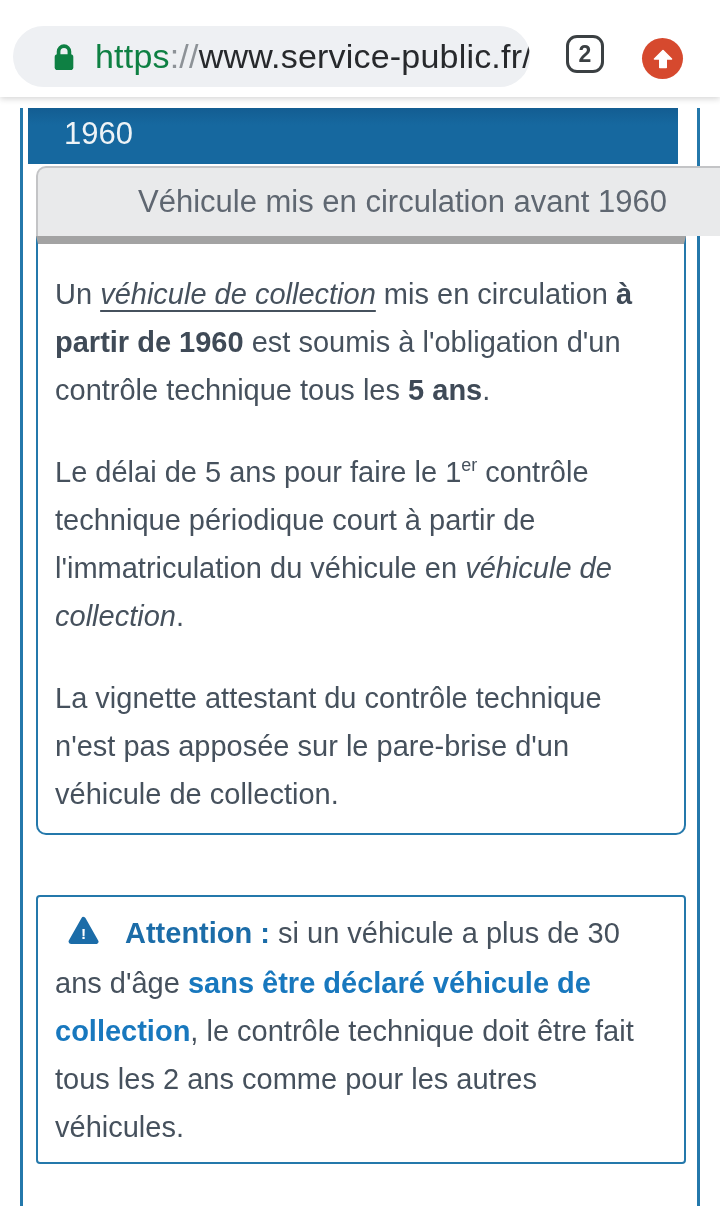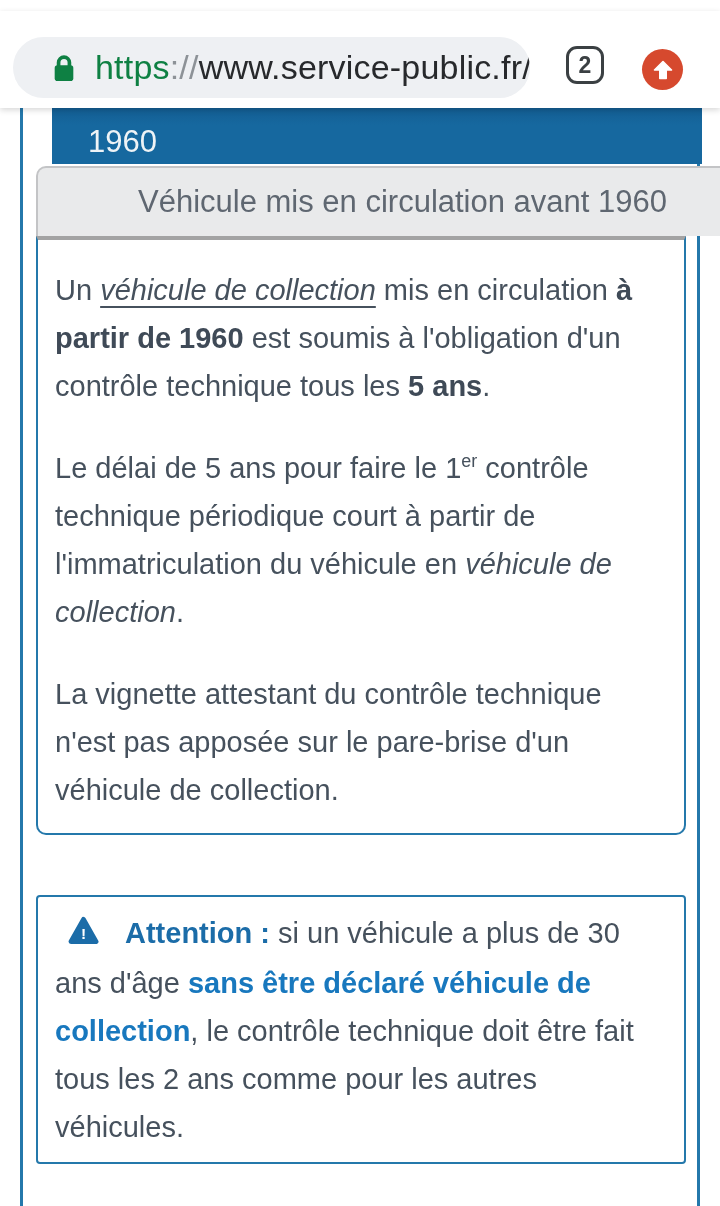--- a/index.html
+++ b/index.html
@@ -18,21 +18,21 @@
   html,body{margin:0;padding:0;}
   body{
     width:720px;height:1206px;position:relative;overflow:hidden;
     background:#fff;
     font-family:"Liberation Sans",sans-serif;
     -webkit-font-smoothing:antialiased;
   }
 
   
   .toolbar{
-    position:absolute;top:11px;left:0;width:720px;height:97px;
+    position:absolute;top:0;left:0;width:720px;height:97px;
     background:#fff;z-index:5;
     box-shadow:0 2px 6px rgba(0,0,0,.16);
   }
   .omnibox{
     position:absolute;left:13px;top:26px;width:517px;height:61px;
     background:#eef0f3;border-radius:31px;
     display:flex;align-items:center;overflow:hidden;
   }
   .lock{margin-left:38px;display:flex;flex:none;}
   .url{
@@ -55,36 +55,36 @@
     display:flex;align-items:center;justify-content:center;padding:0;
   }
 
   
   .rail{position:absolute;top:108px;bottom:0;width:3px;background:var(--border-blue);z-index:1;}
   .rail.left{left:20px;}
   .rail.right{left:697px;}
 
   
   .header1960{
-    position:absolute;left:52px;top:108px;width:650px;height:56px;
+    position:absolute;left:28px;top:108px;width:650px;height:56px;
     background:linear-gradient(#135d92,var(--primary-blue) 30%);
-    color:#eef3f6;font-size:31px;padding:16px 0 0 36px;z-index:2;
+    color:#eef3f6;font-size:31px;padding:8px 0 0 36px;z-index:2;
   }
   .tabgray{
     position:absolute;left:36px;top:166px;width:700px;height:70px;
     background:var(--tab-bg);
     border:2px solid #c3c4c6;border-bottom:none;
     border-radius:10px 10px 0 0;
     color:var(--tab-text);font-size:31px;
     display:flex;align-items:center;padding-left:33px;z-index:2;justify-content:center;
   }
   .panel{
     position:absolute;left:36px;top:236px;width:650px;height:599px;
     background:#fff;
-    border:2px solid var(--border-blue);border-top:4px solid #a3a3a3;
+    border:2px solid var(--border-blue);border-top:8px solid #a3a3a3;
     border-radius:0 0 10px 10px;
     padding:26px 20px 0 17px;
     font-size:29px;line-height:48px;color:var(--body-text);z-index:2;
   }
   .panel p{margin:0 0 34px 0;}
   .panel strong{color:#3f4a57;}
   .term-underline{
     font-style:italic;text-decoration:underline;
     text-decoration-thickness:2px;text-underline-offset:6px;
   }

